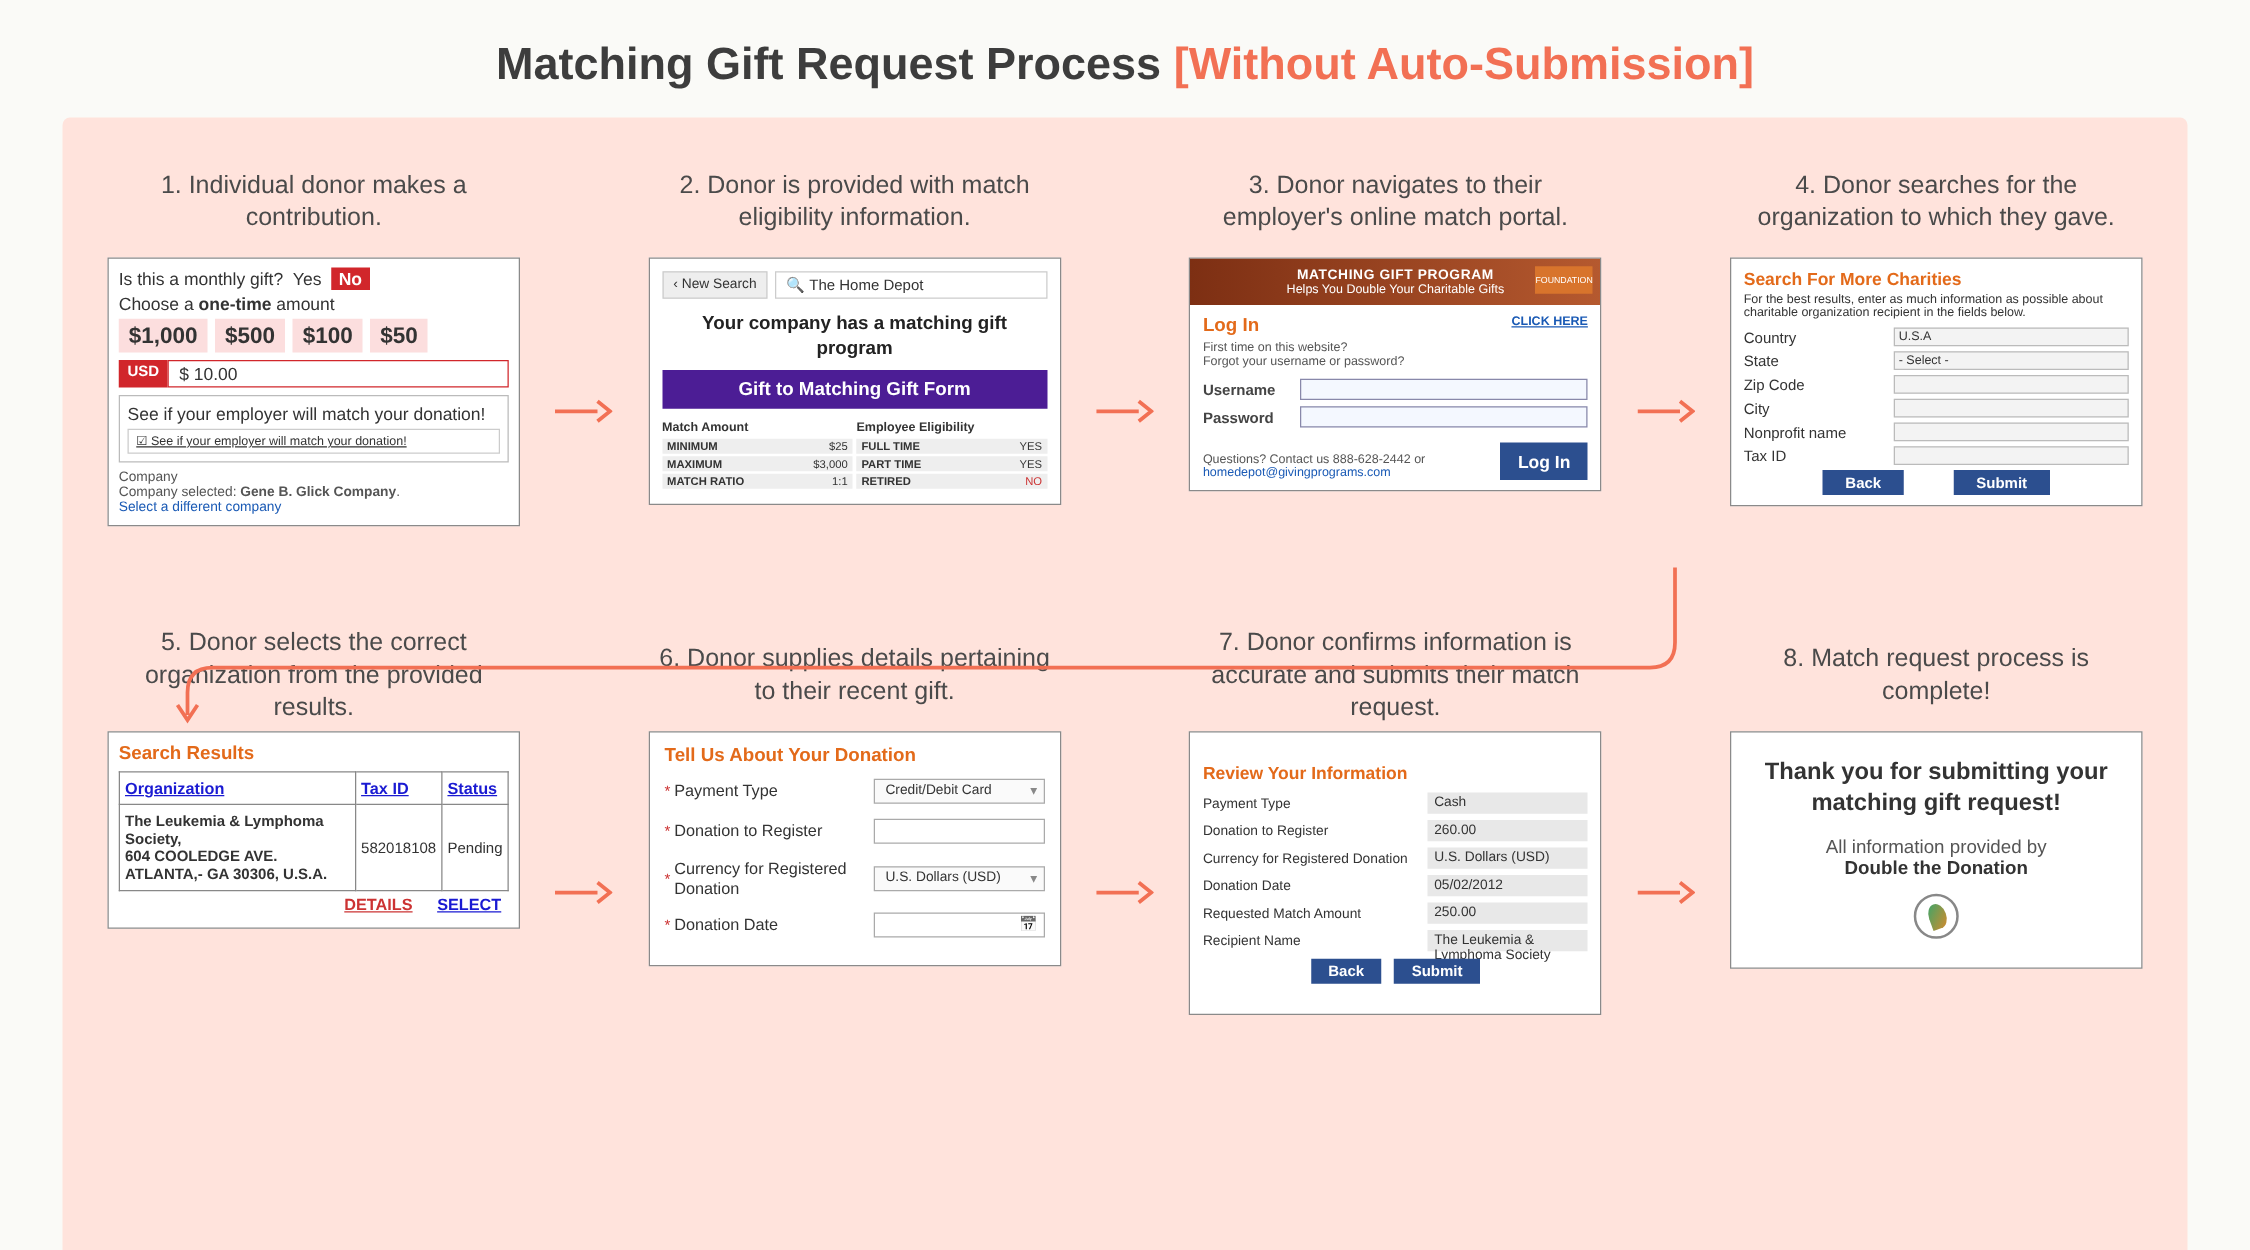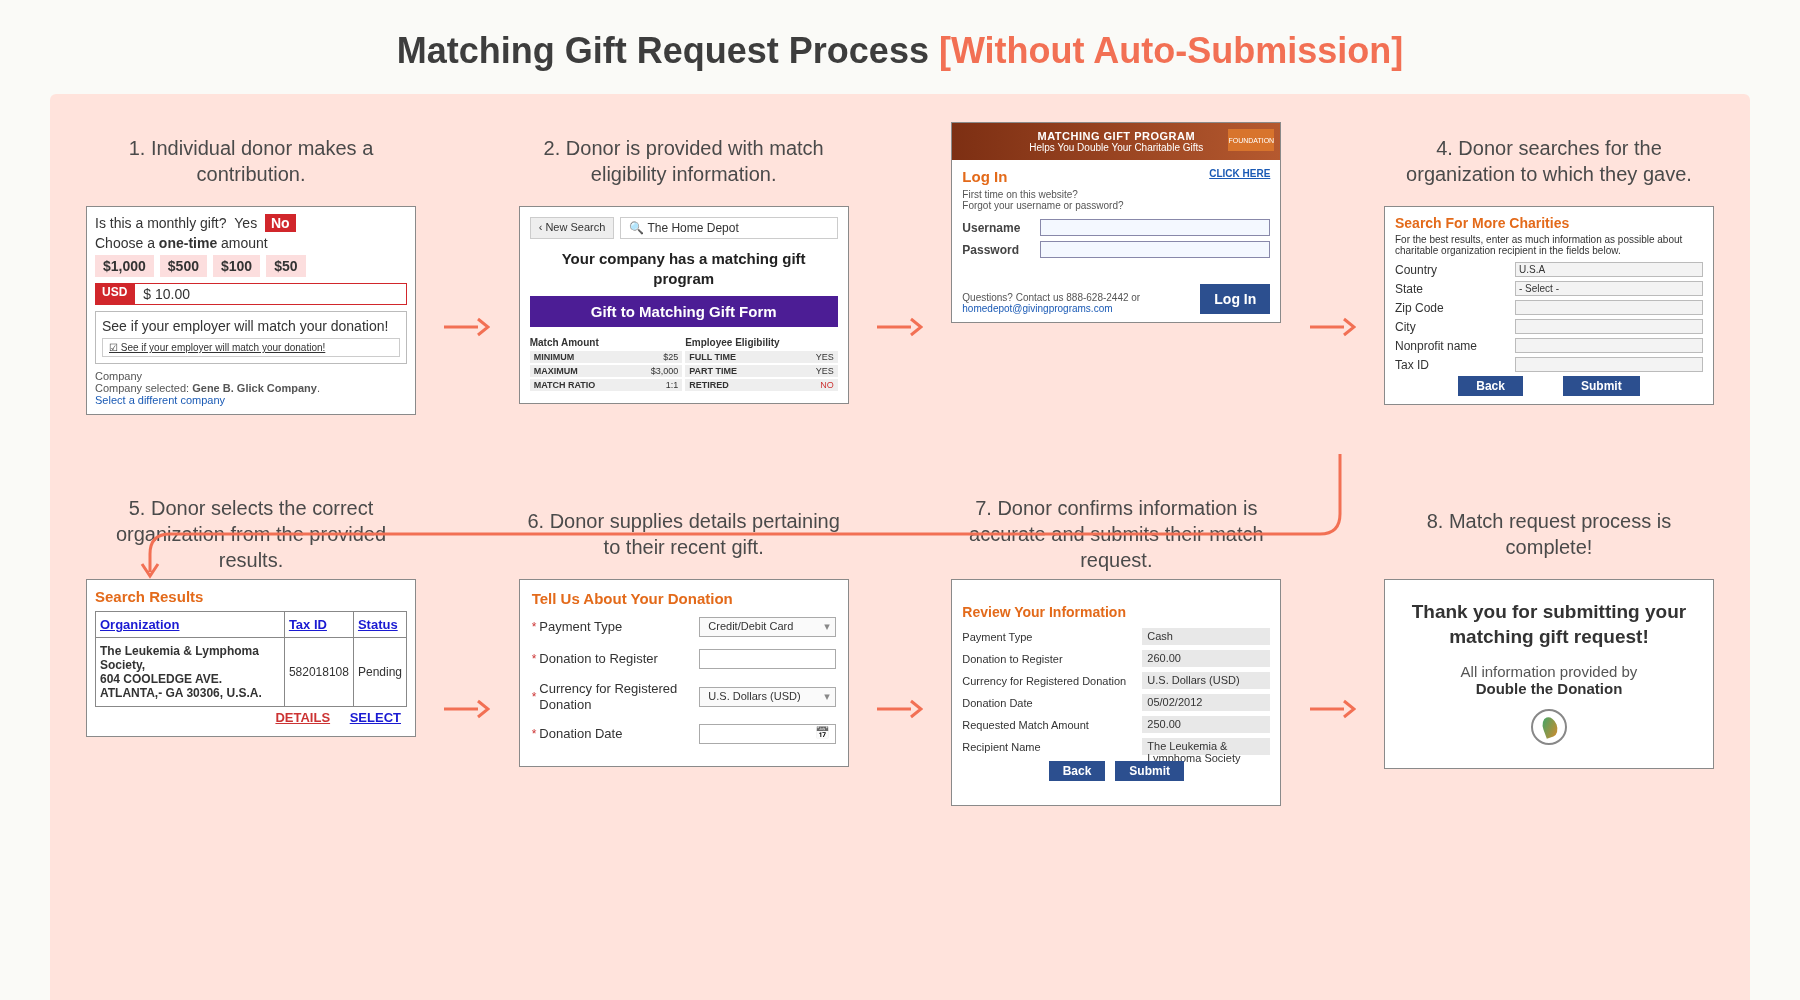--- a/index.html
+++ b/index.html
@@ -12,21 +12,21 @@
 .caption { text-align:center; color:#4a4a4a; font-size:20px; font-weight:400; line-height:1.3; min-height:78px; display:flex; align-items:center; justify-content:center; padding:0 4px; margin-bottom:6px;}
 .card { background:#fff; border:1px solid #8a8a8a; width:100%; font-size:12px; color:#333; }
 .arrow { flex:0 0 auto; align-self:center; margin:0 6px; margin-top:120px; }
 .arrow svg { width:46px; height:24px; }
 
 .s1 .card { padding:8px; }
 .s1 .q { font-size:14px; }
 .s1 .no { background:#d1262b; color:#fff; padding:1px 6px; font-weight:600;}
 .s1 .choose { font-size:14px; margin:4px 0;}
 .s1 .amtrow { display:flex; gap:6px; margin-bottom:6px;}
-.s1 .amt { background:#fcdede; padding:3px 8px; font-weight:600; font-size:14px; color:#333;}
+.s1 .amt { background:#fcdede; padding:3px 8px; font-weight:600; font-size:18px; color:#333;}
 .s1 .usdrow { display:flex; gap:0; margin-bottom:6px;}
 .s1 .usd { background:#d1262b; color:#fff; padding:2px 7px; font-weight:600;}
 .s1 .usdamt { border:1px solid #d1262b; padding:2px 8px; flex:1; font-size:14px;}
 .s1 .matchbox { border:1px solid #bbb; padding:6px; margin-bottom:6px;}
 .s1 .matchbox .hdr { font-size:14px; margin-bottom:4px;}
 .s1 .matchbox .sub { border:1px solid #ccc; padding:3px 6px; font-size:10px;text-decoration:underline;}
 .s1 .company { font-size:11px; color:#555;}
 .s1 .link { color:#1a5ab5; font-size:11px;}
 
 .s2 .card { padding:10px; }
@@ -45,21 +45,21 @@
 .s3 .banner { background:linear-gradient(90deg,#7d2f13,#b5592f); color:#fff; text-align:center; padding:7px 4px; font-size:10px; position:relative;}
 .s3 .banner .big { font-weight:700; font-size:11px; letter-spacing:.5px;}
 .s3 .banner .logo { position:absolute; right:6px; top:6px; width:46px; height:22px; background:#d8742c; font-size:7px; display:flex; align-items:center; justify-content:center; color:#fff;}
 .s3 .body { padding:8px 10px;}
 .s3 .login { color:#e36a1a; font-weight:700; font-size:15px; display:inline-block;}
 .s3 .click { float:right; color:#1a5ab5; font-size:10px; font-weight:600; text-decoration:underline;}
 .s3 .hint { font-size:10px; color:#555; margin:4px 0 8px;}
 .s3 .frow { display:flex; align-items:center; margin-bottom:5px;}
 .s3 .frow label { width:78px; font-size:12px; font-weight:600; color:#444;}
 .s3 .frow .inp { flex:1; height:17px; border:1px solid #88a; background:#f4f8ff;}
-.s3 .bottom { display:flex; justify-content:space-between; align-items:flex-end; margin-top:26px;}
+.s3 .bottom { display:flex; justify-content:space-between; align-items:flex-end; margin-top:12px;}
 .s3 .bottom .q { font-size:10px; color:#555;}
 .s3 .bottom .email { color:#1a5ab5;}
 .s3 .loginbtn { background:#2c4f8f; color:#fff; padding:7px 14px; font-weight:600; font-size:14px;}
 
 .s4 .card { padding:8px 10px;}
 .s4 .hdr { color:#e36a1a; font-weight:700; font-size:14px;}
 .s4 .sub { font-size:10px; color:#333; margin:3px 0 6px;}
 .s4 .frow { display:flex; align-items:center; margin-bottom:4px;}
 .s4 .frow label { width:120px; font-size:12px;}
 .s4 .frow .inp { flex:1; height:15px; border:1px solid #bbb; background:#f3f3f3; font-size:10px; padding-left:3px; display:flex; align-items:center;}
@@ -193,20 +193,21 @@
       </div>
     </div>
 
     <div class="arrow">
       <svg viewBox="0 0 46 24">
           <path d="M0 12 L34 12 M34 4 L44 12 L34 20" stroke="#f27054" stroke-width="3" fill="none"></path>
         </svg>
     </div>
 
     <div class="step s3">
+      <div class="caption">3. Donor navigates to their employer's online match portal.</div>
       <div class="card">
         <div class="banner">
           <div class="big">MATCHING GIFT PROGRAM</div>
           <div>Helps You Double Your Charitable Gifts</div>
           <div class="logo">FOUNDATION</div>
         </div>
         <div class="body">
           <div><span class="login">Log In</span><span class="click">CLICK HERE</span></div>
           <div class="hint" style="white-space:pre-line">First time on this website?
 Forgot your username or password?</div>

